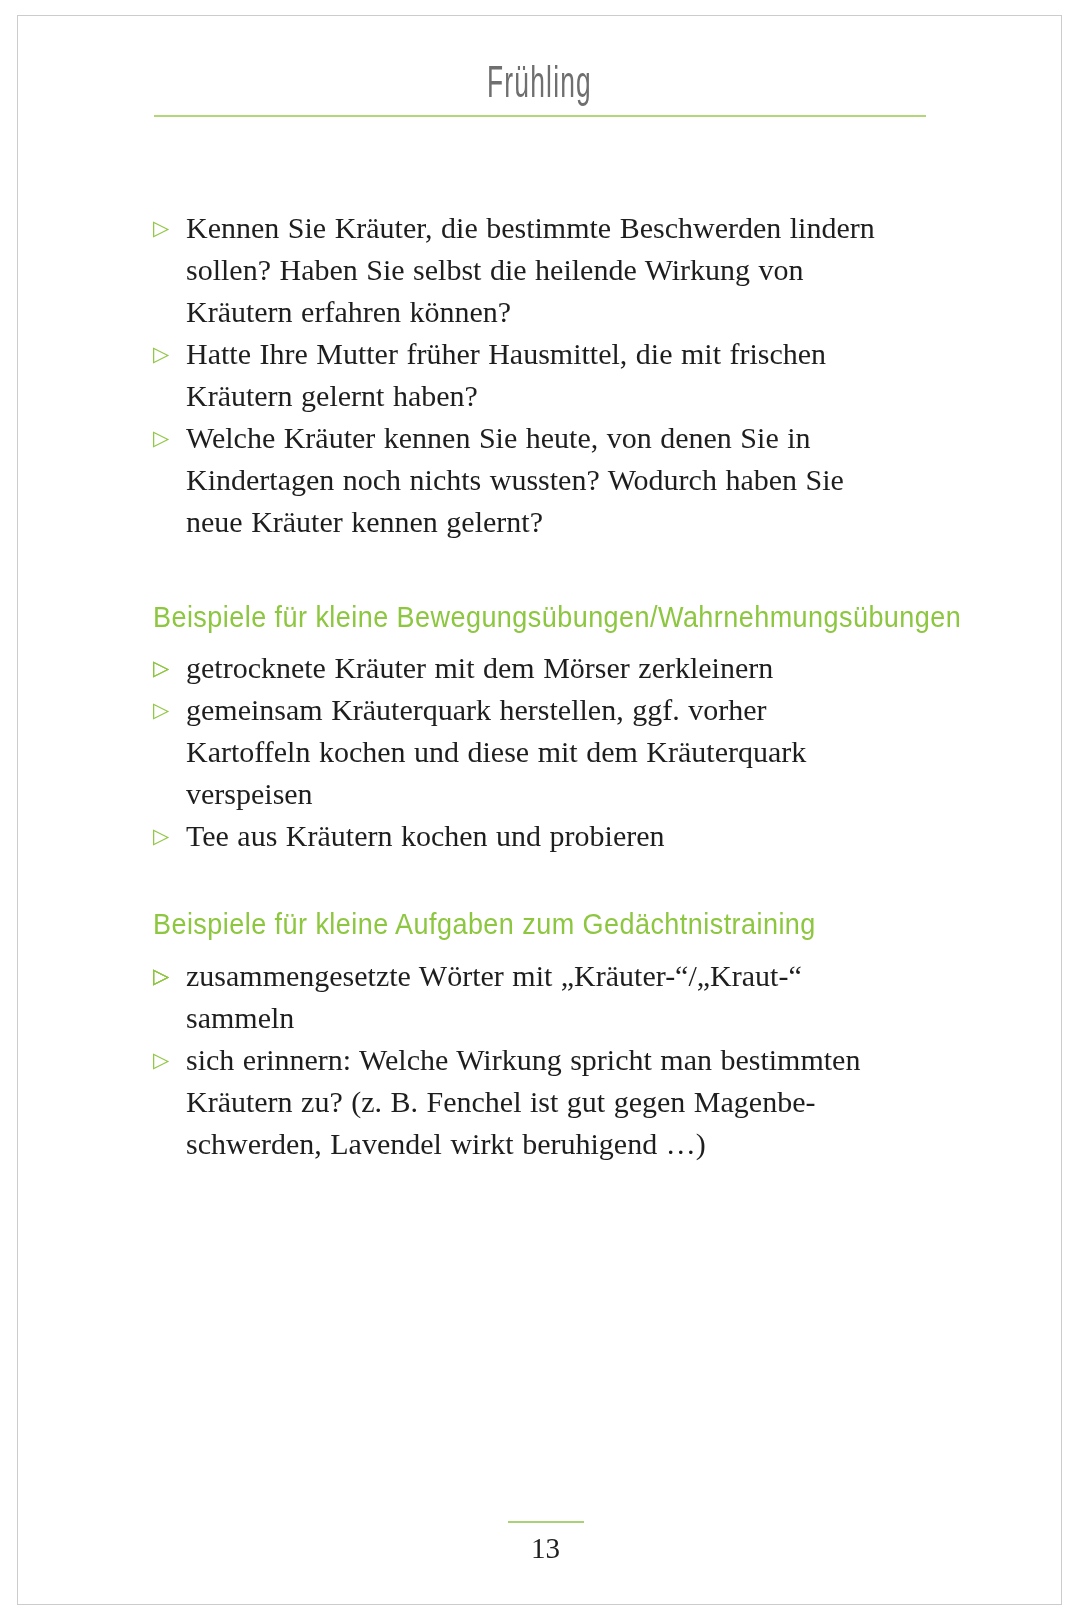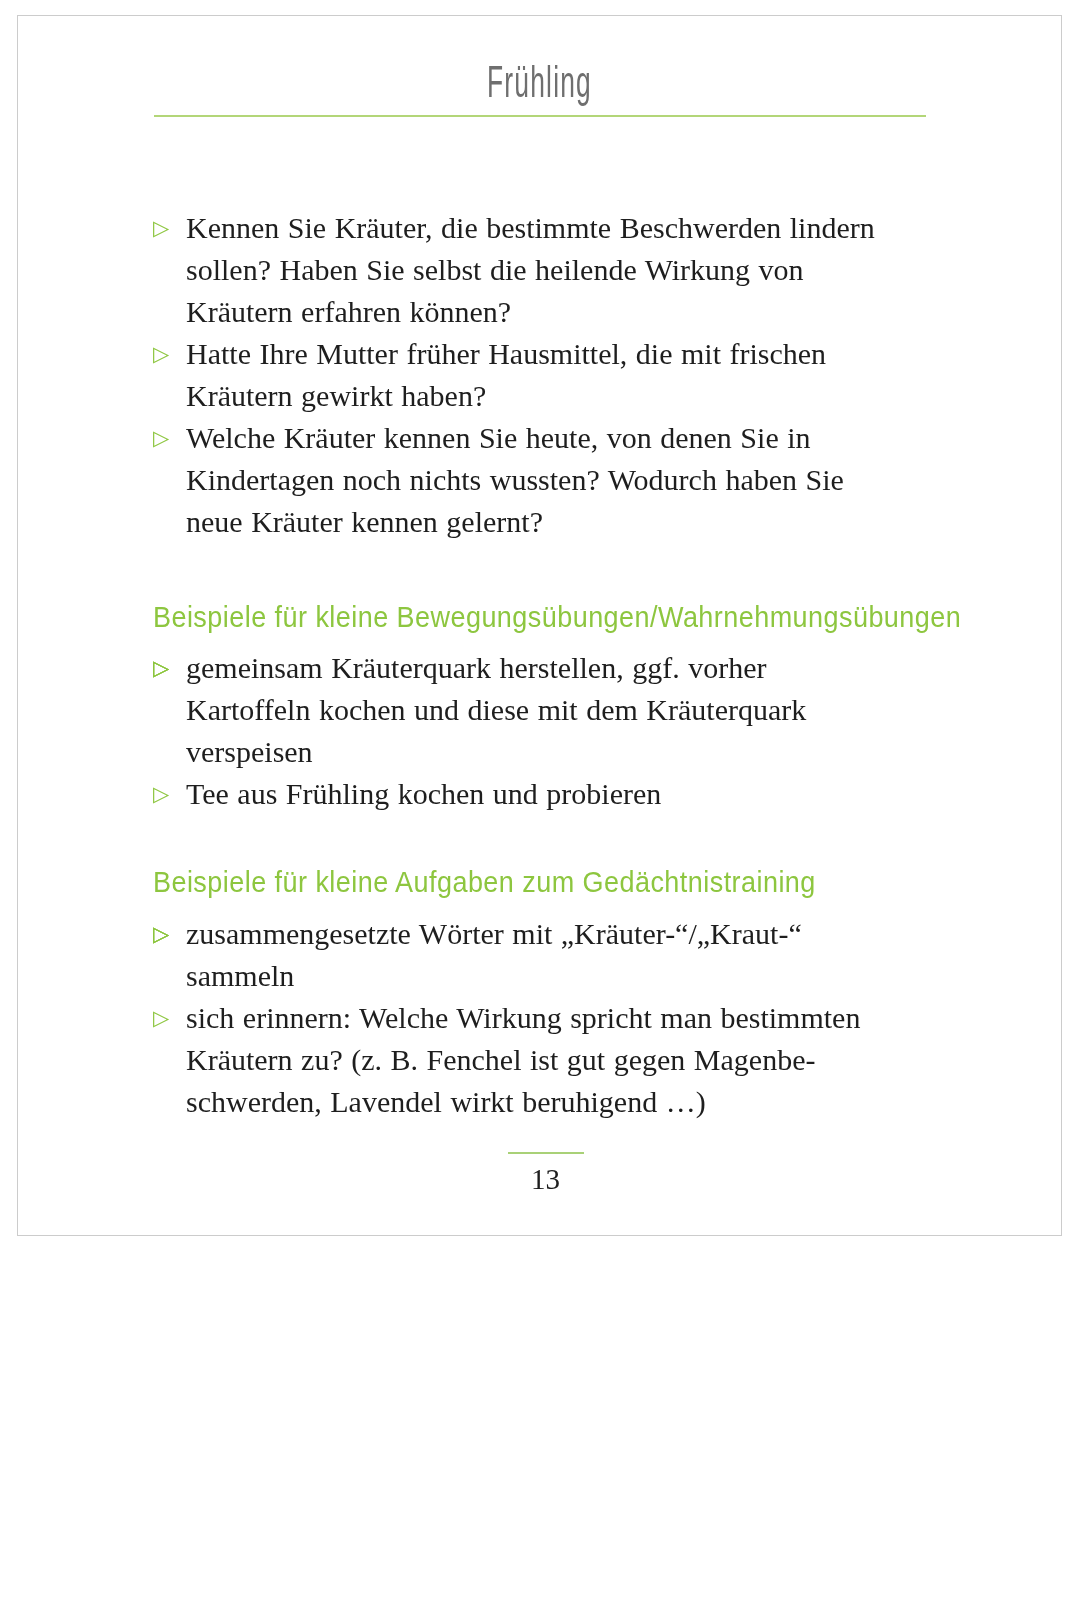--- a/index.html
+++ b/index.html
@@ -6,21 +6,21 @@
   html, body { margin: 0; padding: 0; }
   body {
     width: 1080px; height: 1620px;
     background: #ffffff;
     position: relative;
     font-family: "Liberation Serif", serif;
   }
   .page {
     position: absolute;
     left: 17px; top: 15px;
-    width: 1045px; height: 1221px;
+    width: 1045px; height: 1590px;
     background: #ffffff;
     border: 1px solid #cccccc;
   }
   
   .page-title {
     margin: 42px 0 0 0;
     text-align: center;
     font-family: "Liberation Sans", sans-serif;
     font-weight: normal;
     font-size: 44px;
@@ -99,44 +99,45 @@
 
   <main class="content">
 
     <ul class="blist" id="list-questions">
       <li>
         <span class="bullet">▷</span>
         <span>Kennen Sie Kräuter, die bestimmte Beschwerden lindern sollen? Haben Sie selbst die heilende Wirkung von Kräutern erfahren können?</span>
       </li>
       <li>
         <span class="bullet">▷</span>
-        <span>Hatte Ihre Mutter früher Hausmittel, die mit frischen Kräutern gewirkt haben?</span>
+        <span>Hatte Ihre Mutter früher Hausmittel, die mit frischen Kräutern gelernt haben?</span>
       </li>
       <li>
         <span class="bullet">▷</span>
         <span>Welche Kräuter kennen Sie heute, von denen Sie in Kindertagen noch nichts wussten? Wodurch haben Sie neue Kräuter kennen gelernt?</span>
       </li>
     </ul>
 
     <h2 class="green-heading" id="heading-movement">Beispiele für kleine Bewegungsübungen/Wahrnehmungsübungen</h2>
 
     <ul class="blist" id="list-movement">
       <li>
         <span class="bullet">▷</span>
       </li>
       <li>
         <span class="bullet">▷</span>
+        <span>getrocknete Kräuter mit dem Mörser zerkleinern</span>
       </li>
       <li>
         <span class="bullet">▷</span>
         <span>gemeinsam Kräuterquark herstellen, ggf. vorher Kartoffeln kochen und diese mit dem Kräuterquark verspeisen</span>
       </li>
       <li>
         <span class="bullet">▷</span>
-        <span>Tee aus Frühling kochen und probieren</span>
+        <span>Tee aus Kräutern kochen und probieren</span>
       </li>
     </ul>
 
     <h2 class="green-heading" id="heading-memory">Beispiele für kleine Aufgaben zum Gedächtnistraining</h2>
 
     <ul class="blist" id="list-memory">
       <li>
         <span class="bullet">▷</span>
       </li>
       <li>

